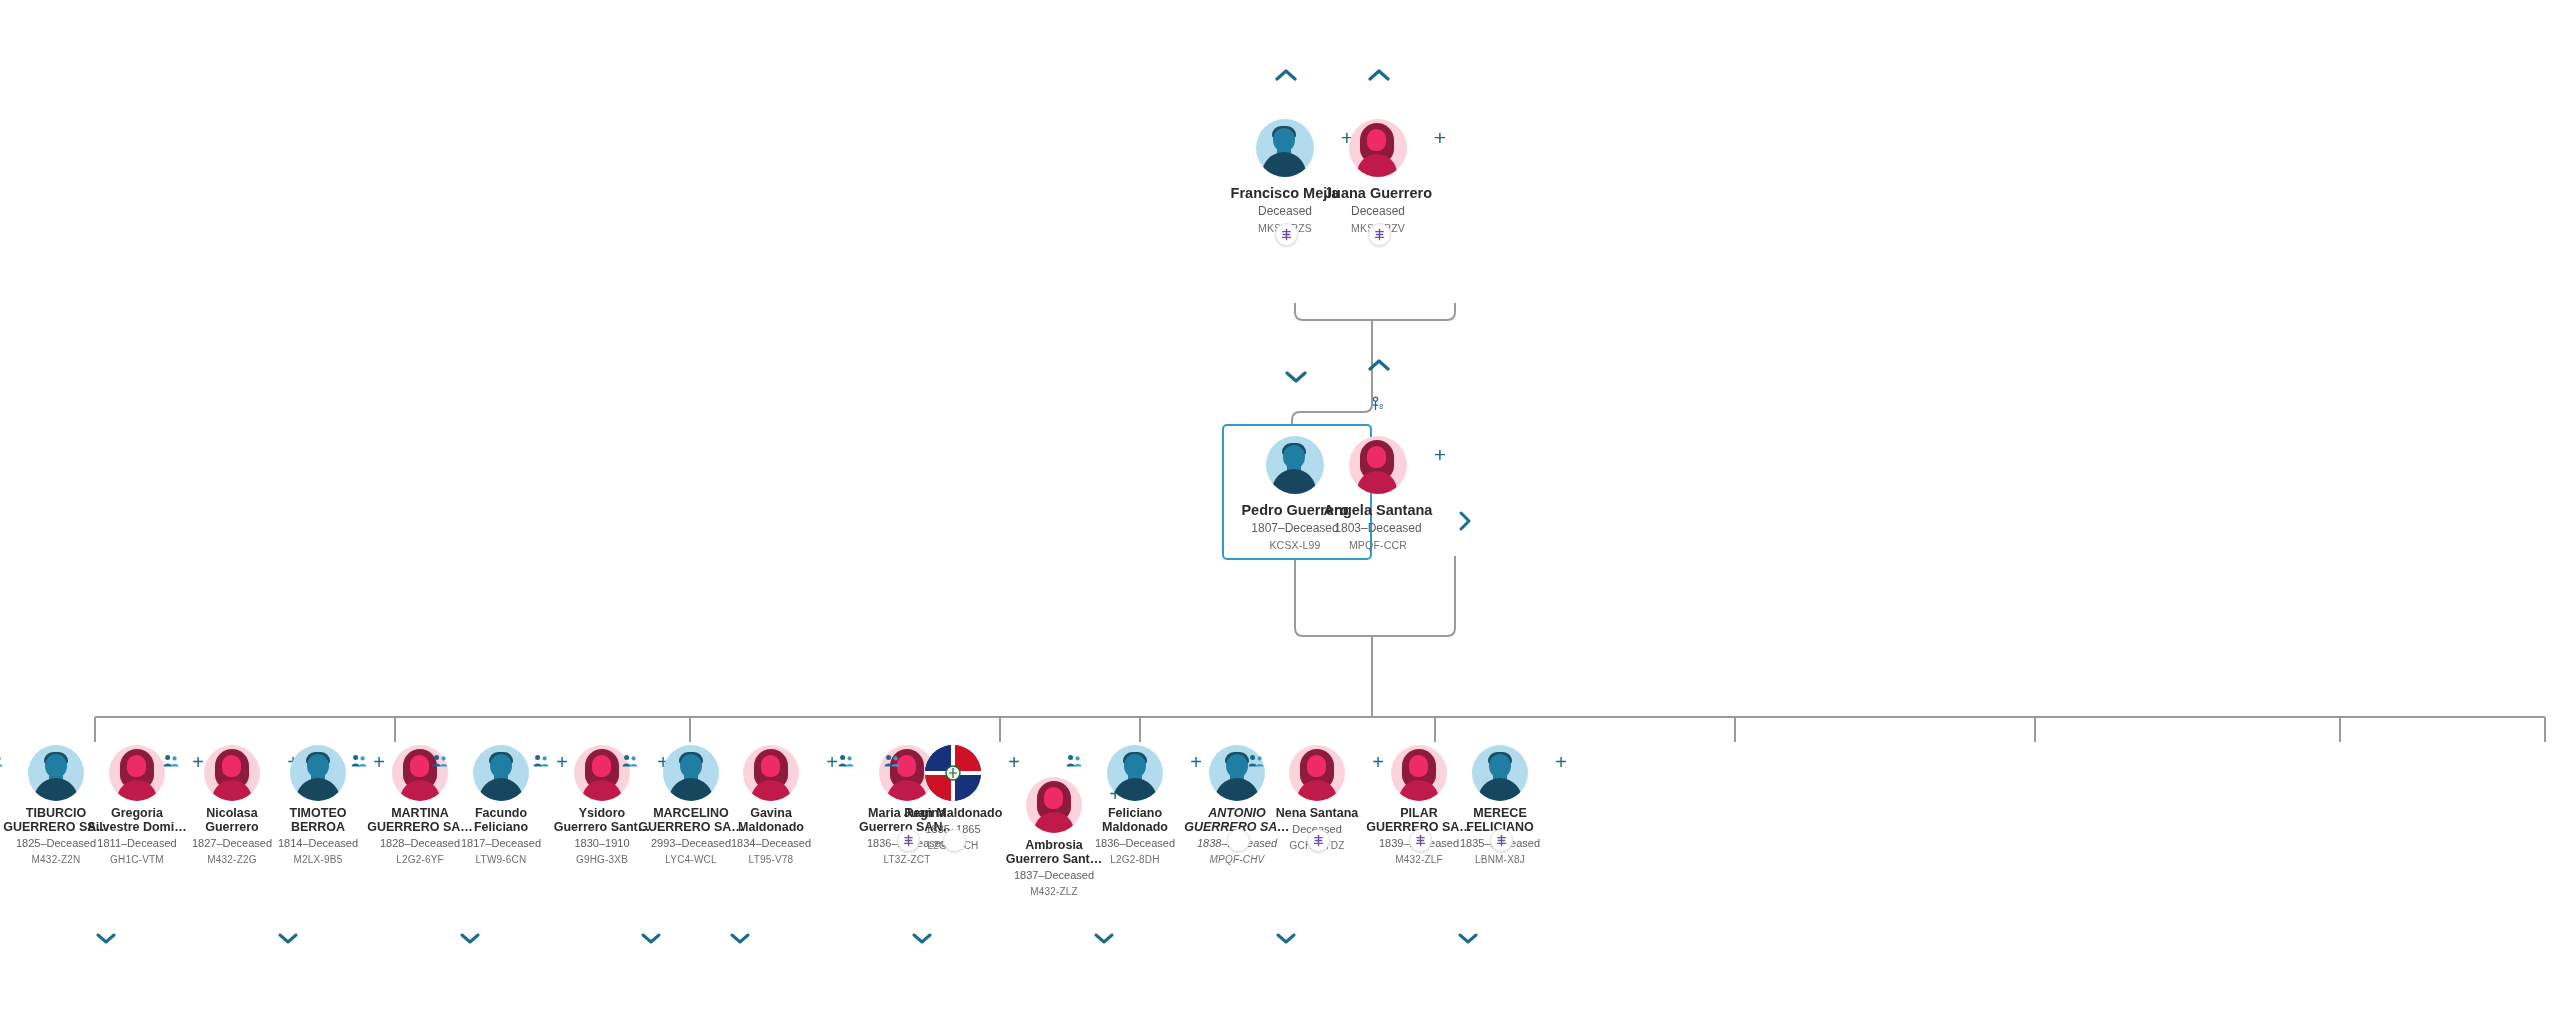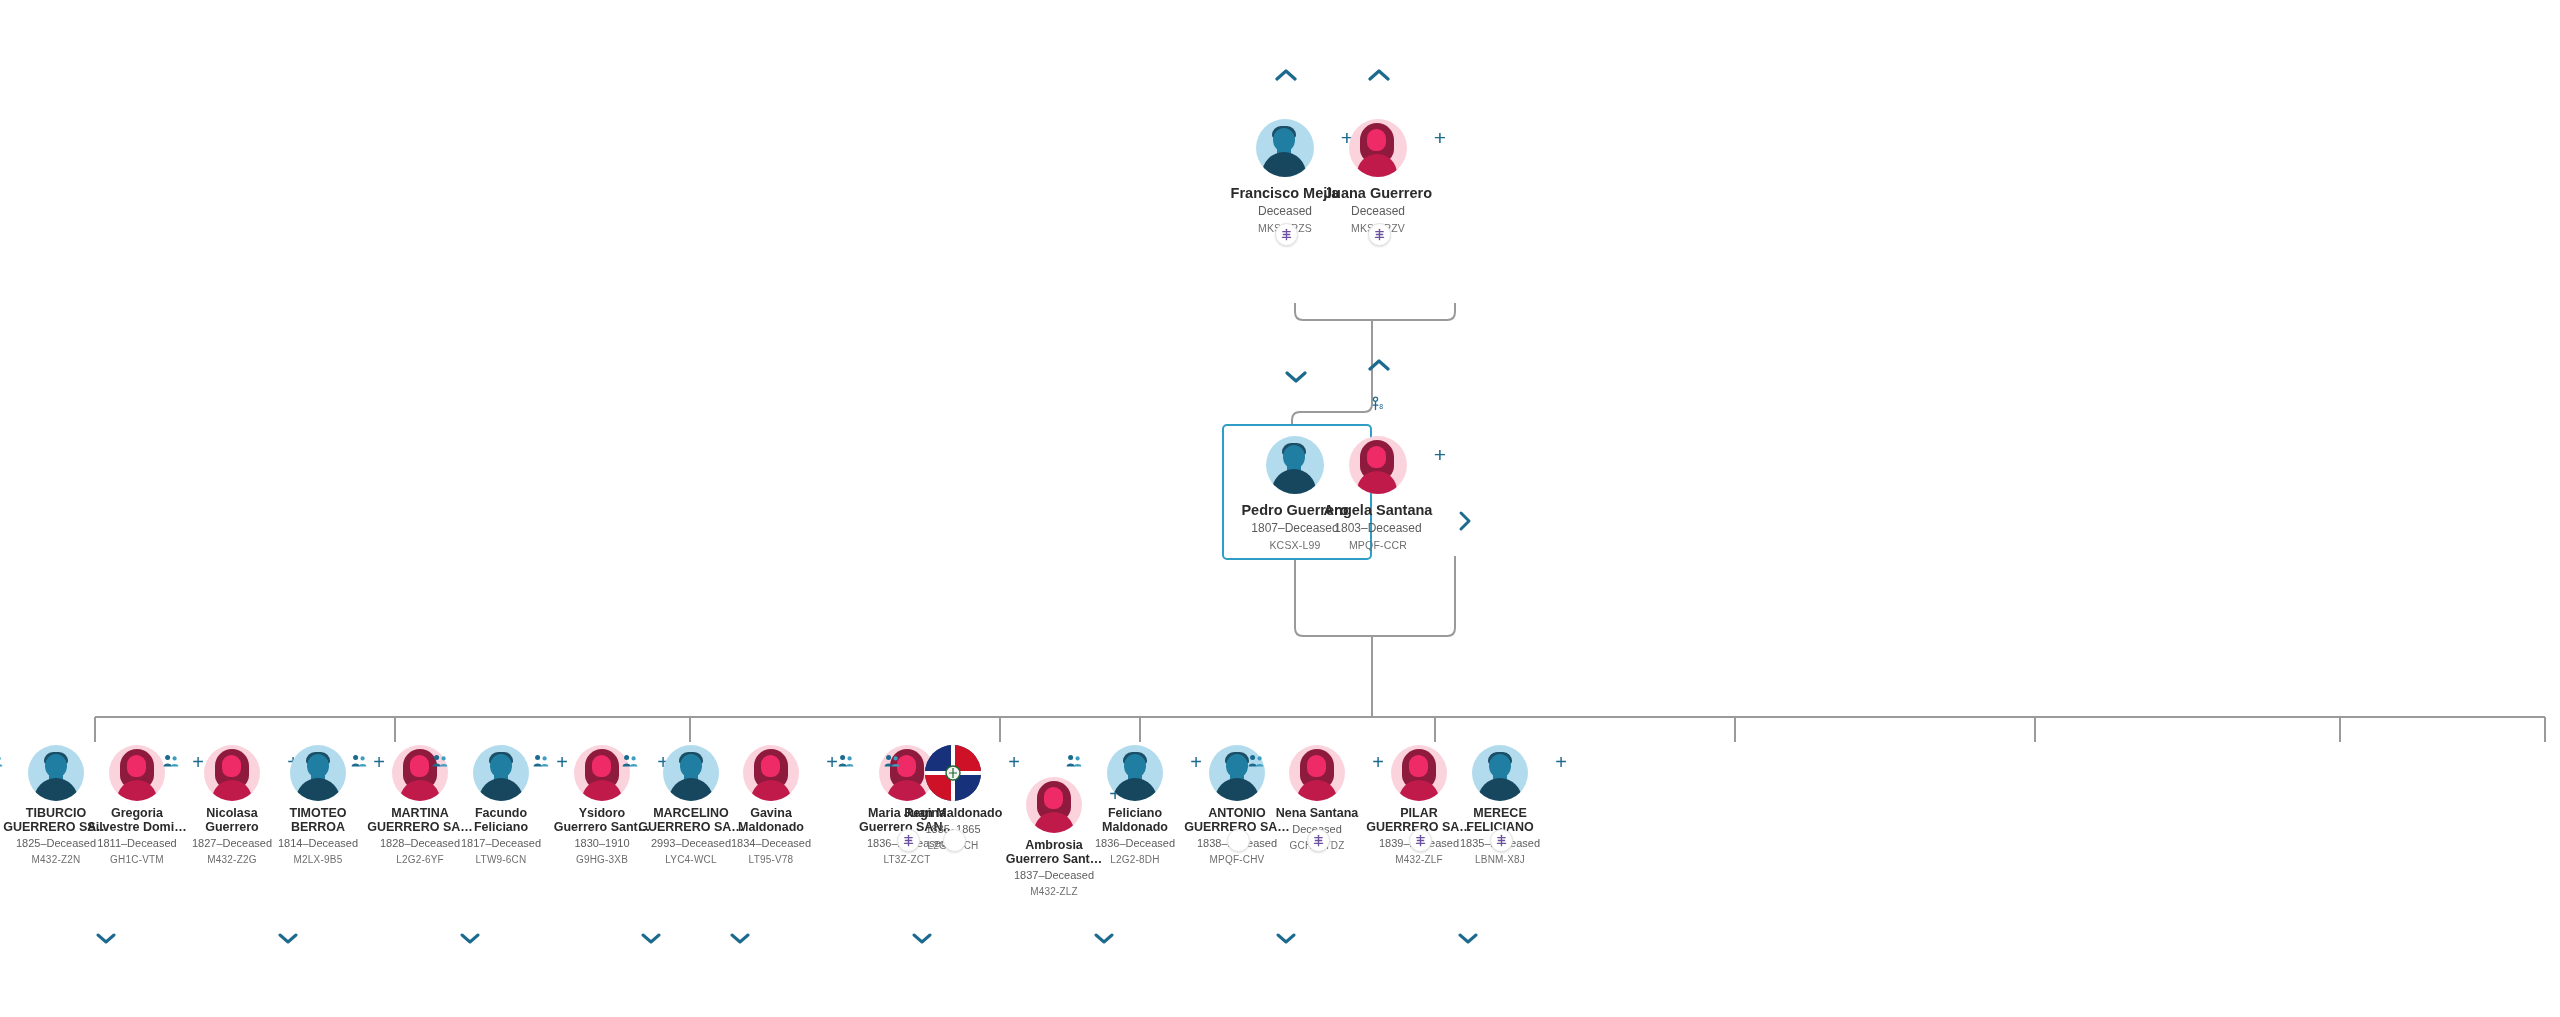--- a/index.html
+++ b/index.html
@@ -439,21 +439,21 @@
             <div class="head"></div>
             <div class="neck"></div>
             <div class="body"></div>
           </div>
           <span class="plus">+</span>
         </div>
         <div class="pname">Feliciano<br>Maldonado</div>
         <div class="pdates">1836–Deceased</div>
         <div class="pid">L2G2-8DH</div>
       </div>
-      <div class="person" style="left: 1142px; top: 742px;">
+      <div class="person" style="left: 1142px; top: 742px; font-style: italic;">
         <div class="avatar-wrap">
           <div class="avatar male">
             <div class="hair"></div>
             <div class="head"></div>
             <div class="neck"></div>
             <div class="body"></div>
           </div>
           <span class="plus">+</span>
         </div>
         <div class="pname">ANTONIO<br>GUERRERO SA…</div>

